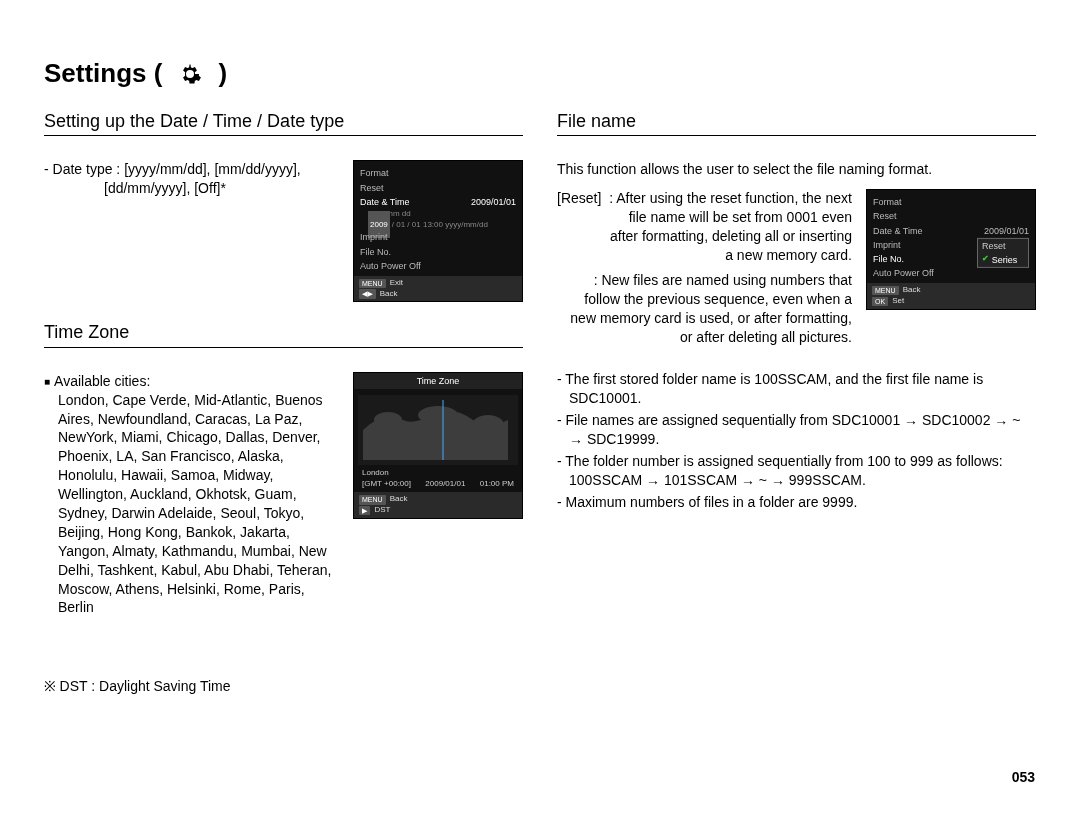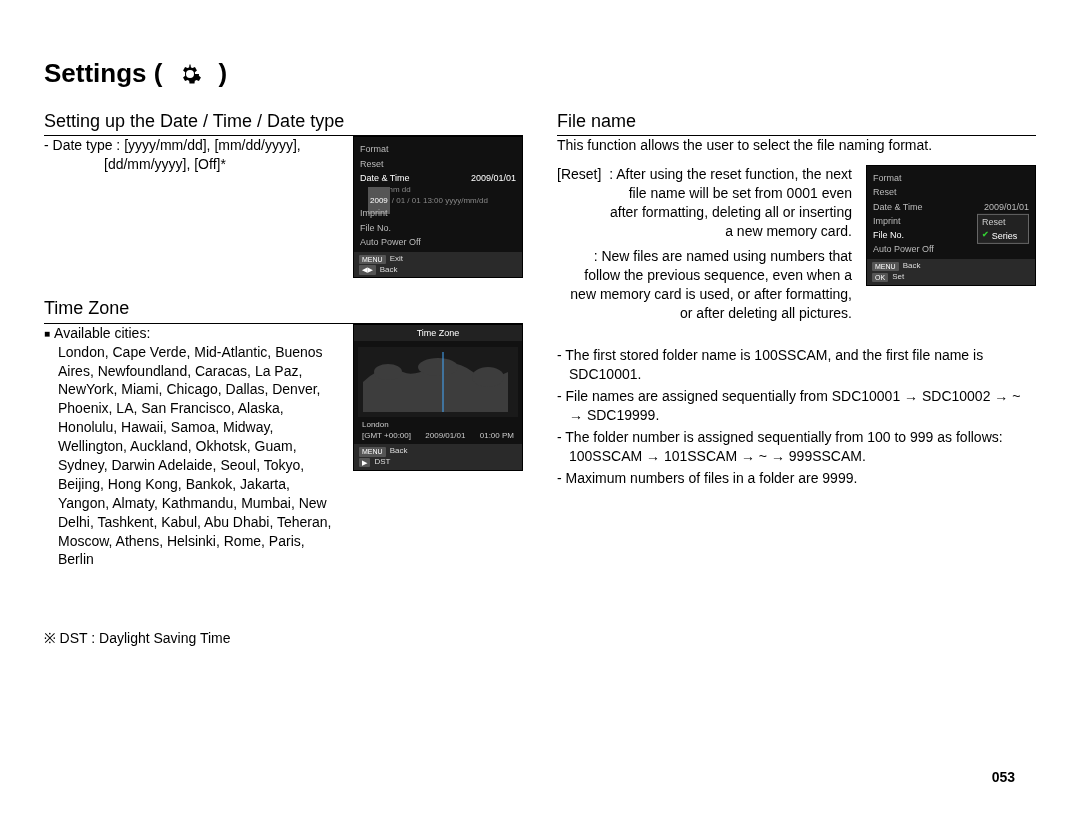--- a/index.html
+++ b/index.html
@@ -32,21 +32,21 @@
   }
   .col {
     flex: 1;
     min-width: 0;
   }
   h2.section {
     font-size: 18px;
     font-weight: normal;
     border-bottom: 1.5px solid #000;
     padding-bottom: 2px;
-    margin-bottom: 0;
+    margin-bottom: 24px;
   }
   p.body {
     margin-bottom: 10px;
   }
   .row-with-img {
     display: flex;
     gap: 14px;
     align-items: flex-start;
     margin-bottom: 18px;
   }
@@ -102,21 +102,21 @@
     position:absolute; right:6px; top:50%; transform:translateY(-40%);
     background:#222; border:1px solid #666; font-size:9px; color:#ccc;
     width:52px;
   }
   .popup div { padding:1px 4px; display:flex; align-items:center; gap:3px;}
   .popup .sel { color:#fff;}
   .check { color:#3c3; font-weight:bold; font-size:8px;}
   .pagenum {
     position:absolute;
     bottom:28px;
-    right:65px;
+    right:45px;
     font-weight:bold;
     font-size:14px;
   }
   .spacer-top { height: 28px; }
 </style>
 </head>
 <body>
 
 <h1 class="title">
   <span>Settings (</span>

